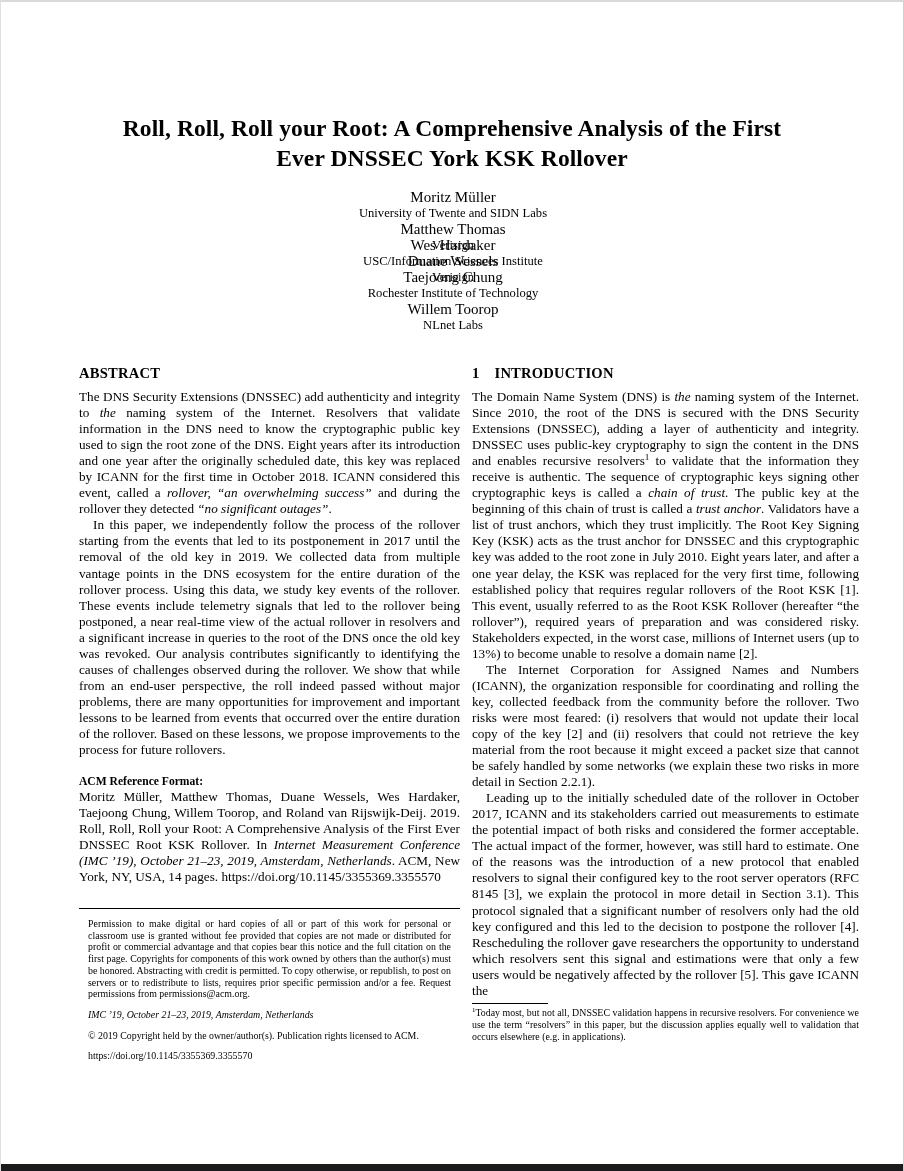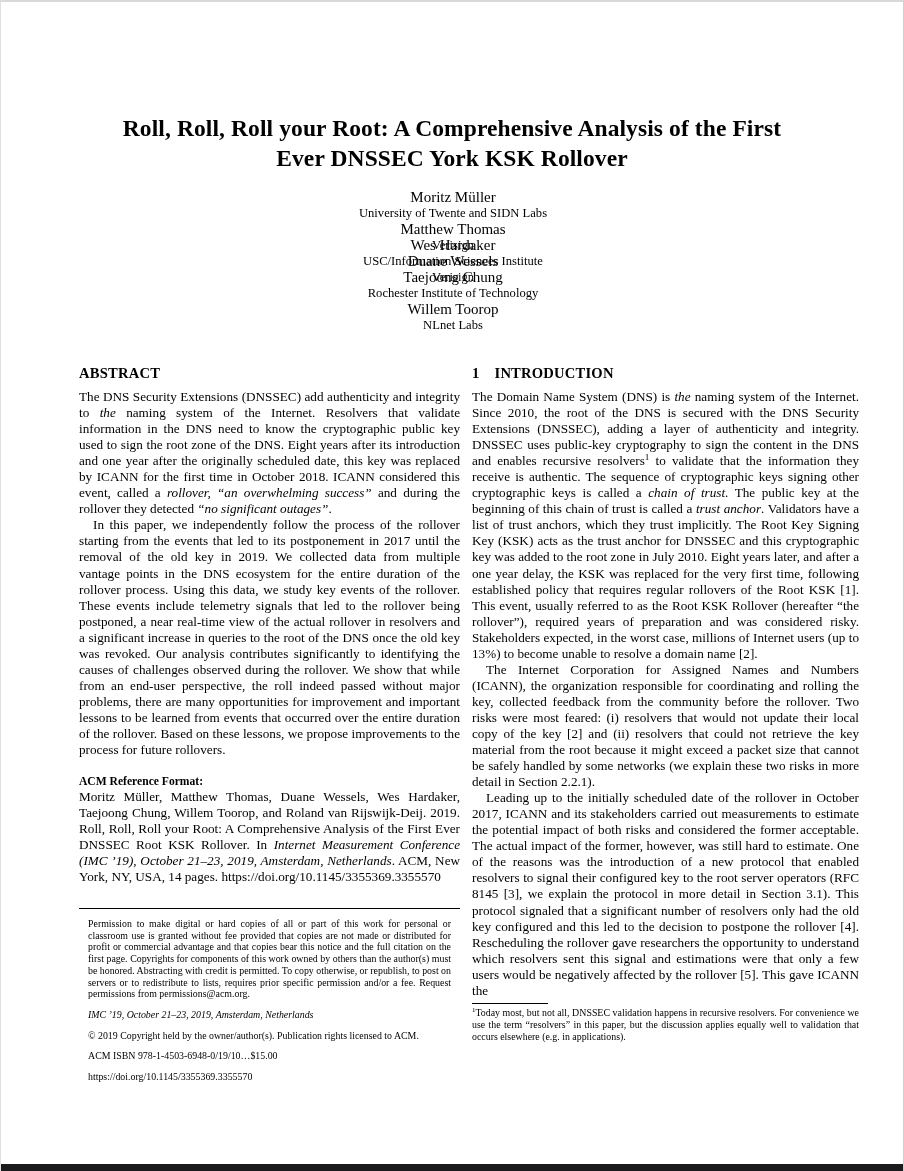--- a/index.html
+++ b/index.html
@@ -123,21 +123,20 @@
     <p><span>The Domain Name System (DNS) is </span><span class="i">the</span><span> naming system of the Internet. Since 2010, the root of the DNS is secured with the DNS Security Extensions (DNSSEC), adding a layer of authenticity and integrity. DNSSEC uses public-key cryptography to sign the content in the DNS and enables recursive resolvers</span><span class="sup">1</span><span> to validate that the information they receive is authentic. The sequence of cryptographic keys signing other cryptographic keys is called a </span><span class="i">chain of trust</span><span>. The public key at the beginning of this chain of trust is called a </span><span class="i">trust anchor</span><span>. Validators have a list of trust anchors, which they trust implicitly. The Root Key Signing Key (KSK) acts as the trust anchor for DNSSEC and this cryptographic key was added to the root zone in July 2010. Eight years later, and after a one year delay, the KSK was replaced for the very first time, following established policy that requires regular rollovers of the Root KSK [1]. This event, usually referred to as the Root KSK Rollover (hereafter “the rollover”), required years of preparation and was considered risky. Stakeholders expected, in the worst case, millions of Internet users (up to 13%) to become unable to resolve a domain name [2].</span></p>
     <p class="indent"><span>The Internet Corporation for Assigned Names and Numbers (ICANN), the organization responsible for coordinating and rolling the key, collected feedback from the community before the rollover. Two risks were most feared: (i) resolvers that would not update their local copy of the key [2] and (ii) resolvers that could not retrieve the key material from the root because it might exceed a packet size that cannot be safely handled by some networks (we explain these two risks in more detail in Section 2.2.1).</span></p>
     <p class="indent"><span>Leading up to the initially scheduled date of the rollover in October 2017, ICANN and its stakeholders carried out measurements to estimate the potential impact of both risks and considered the former acceptable. The actual impact of the former, however, was still hard to estimate. One of the reasons was the introduction of a new protocol that enabled resolvers to signal their configured key to the root server operators (RFC 8145 [3], we explain the protocol in more detail in Section 3.1). This protocol signaled that a significant number of resolvers only had the old key configured and this led to the decision to postpone the rollover [4]. Rescheduling the rollover gave researchers the opportunity to understand which resolvers sent this signal and estimations were that only a few users would be negatively affected by the rollover [5]. This gave ICANN the</span></p>
   </div>
 
   <div class="permission">
     <hr class="rule">
     <p>Permission to make digital or hard copies of all or part of this work for personal or classroom use is granted without fee provided that copies are not made or distributed for profit or commercial advantage and that copies bear this notice and the full citation on the first page. Copyrights for components of this work owned by others than the author(s) must be honored. Abstracting with credit is permitted. To copy otherwise, or republish, to post on servers or to redistribute to lists, requires prior specific permission and/or a fee. Request permissions from permissions@acm.org.</p>
     <p class="line i">IMC ’19, October 21–23, 2019, Amsterdam, Netherlands</p>
     <p class="line">© 2019 Copyright held by the owner/author(s). Publication rights licensed to ACM.</p>
-    <p class="line">ACM ISBN 978-1-4503-6948-0/19/10…$15.00</p>
     <p class="line">https://doi.org/10.1145/3355369.3355570</p>
   </div>
 
   <div class="footnote">
     <hr class="fnrule">
     <span class="sup">1</span><span>Today most, but not all, DNSSEC validation happens in recursive resolvers. For convenience we use the term “resolvers” in this paper, but the discussion applies equally well to validation that occurs elsewhere (e.g. in applications).</span>
   </div>
 
   <div class="bottombar" style="background: rgb(27, 27, 29);"></div>
 

